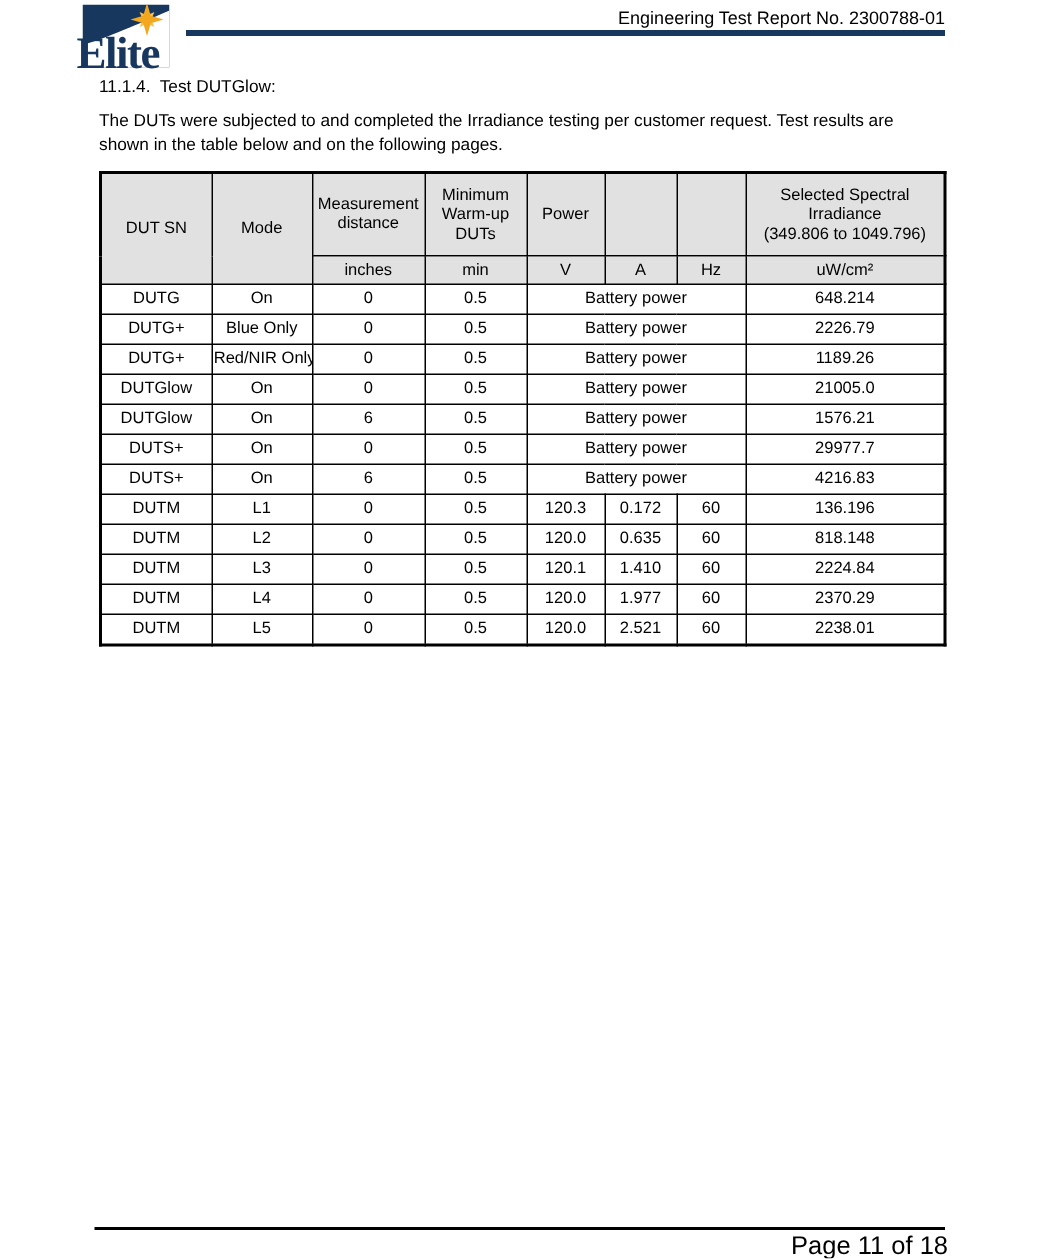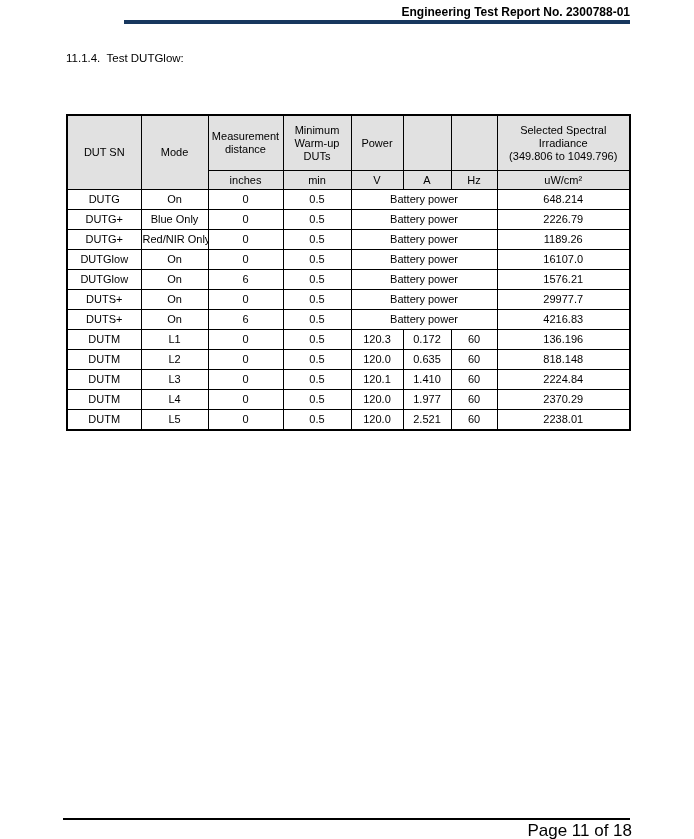--- a/index.html
+++ b/index.html
@@ -11,21 +11,21 @@
   
   .logo { position:absolute; left:51px; top:3px; width:70px; height:48px; }
   .logo-square { position:absolute; left:4px; top:0; }
   .logo-text {
     position:absolute; left:0; top:18px;
     font-family:"Liberation Serif", serif; font-weight:700;
     font-size:30px; line-height:30px; letter-spacing:-1px; color:#17375E;
   }
   .report-no {
     position:absolute; top:5px; right:64px;
-    font-size:12px; font-weight:bold; white-space:nowrap;
+    font-size:12px; font-weight:normal; white-space:nowrap;
   }
   .header-rule {
     position:absolute; left:124px; top:20px; width:506px; height:4px;
     background:#17375E;
   }
 
   
   .section-heading {
     position:absolute; left:66px; top:52px;
     font-size:11.5px; white-space:pre-wrap;
@@ -59,25 +59,37 @@
   }
   .page-num {
     position:absolute; right:62px; top:821px; font-size:17px; white-space:nowrap;
   }
 </style>
 </head>
 <body>
 
 <div class="page">
 
+  <div class="logo">
+    <svg class="logo-square" width="58" height="42" viewBox="0 0 58 42" xmlns="http://www.w3.org/2000/svg">
+      <rect x="0" y="0" width="58" height="42" fill="#17375E"></rect>
+      <path d="M0,27 C14,23 30,16 58,4 L58,42 L0,42 Z" fill="#ffffff"></path>
+      <g>
+        <path d="M43,3 L45,8 L50,10 L45,12 L43,17 L41,12 L36,10 L41,8 Z" fill="#F9C14C" transform="rotate(45 43 10)"></path>
+        <path d="M43,-1 L45.5,7.5 L54,10 L45.5,12.5 L43,21 L40.5,12.5 L32,10 L40.5,7.5 Z" fill="#F2A71E"></path>
+      </g>
+    </svg>
+    <div class="logo-text">Elite</div>
+  </div>
 
   <div class="report-no">Engineering Test Report No. 2300788-01</div>
   <div class="header-rule"></div>
 
   <div class="section-heading">11.1.4.  Test DUTGlow:</div>
+  <div class="intro">The DUTs were subjected to and completed the Irradiance testing per customer request. Test results are shown in the table below and on the following pages.</div>
 
   <table class="results">
     <colgroup>
       <col style="width:74px">
         <col style="width:67px">
         <col style="width:75px">
         <col style="width:68px">
       <col style="width:52px">
         <col style="width:48px">
         <col style="width:46px">
@@ -129,21 +141,21 @@
           <td>0.5</td>
           <td colspan="3">Battery power</td>
           <td>1189.26</td>
         </tr>
         <tr>
           <td>DUTGlow</td>
           <td>On</td>
           <td>0</td>
           <td>0.5</td>
           <td colspan="3">Battery power</td>
-          <td>16107.0</td>
+          <td>21005.0</td>
         </tr>
         <tr>
           <td>DUTGlow</td>
           <td>On</td>
           <td>6</td>
           <td>0.5</td>
           <td colspan="3">Battery power</td>
           <td>1576.21</td>
         </tr>
         <tr>

